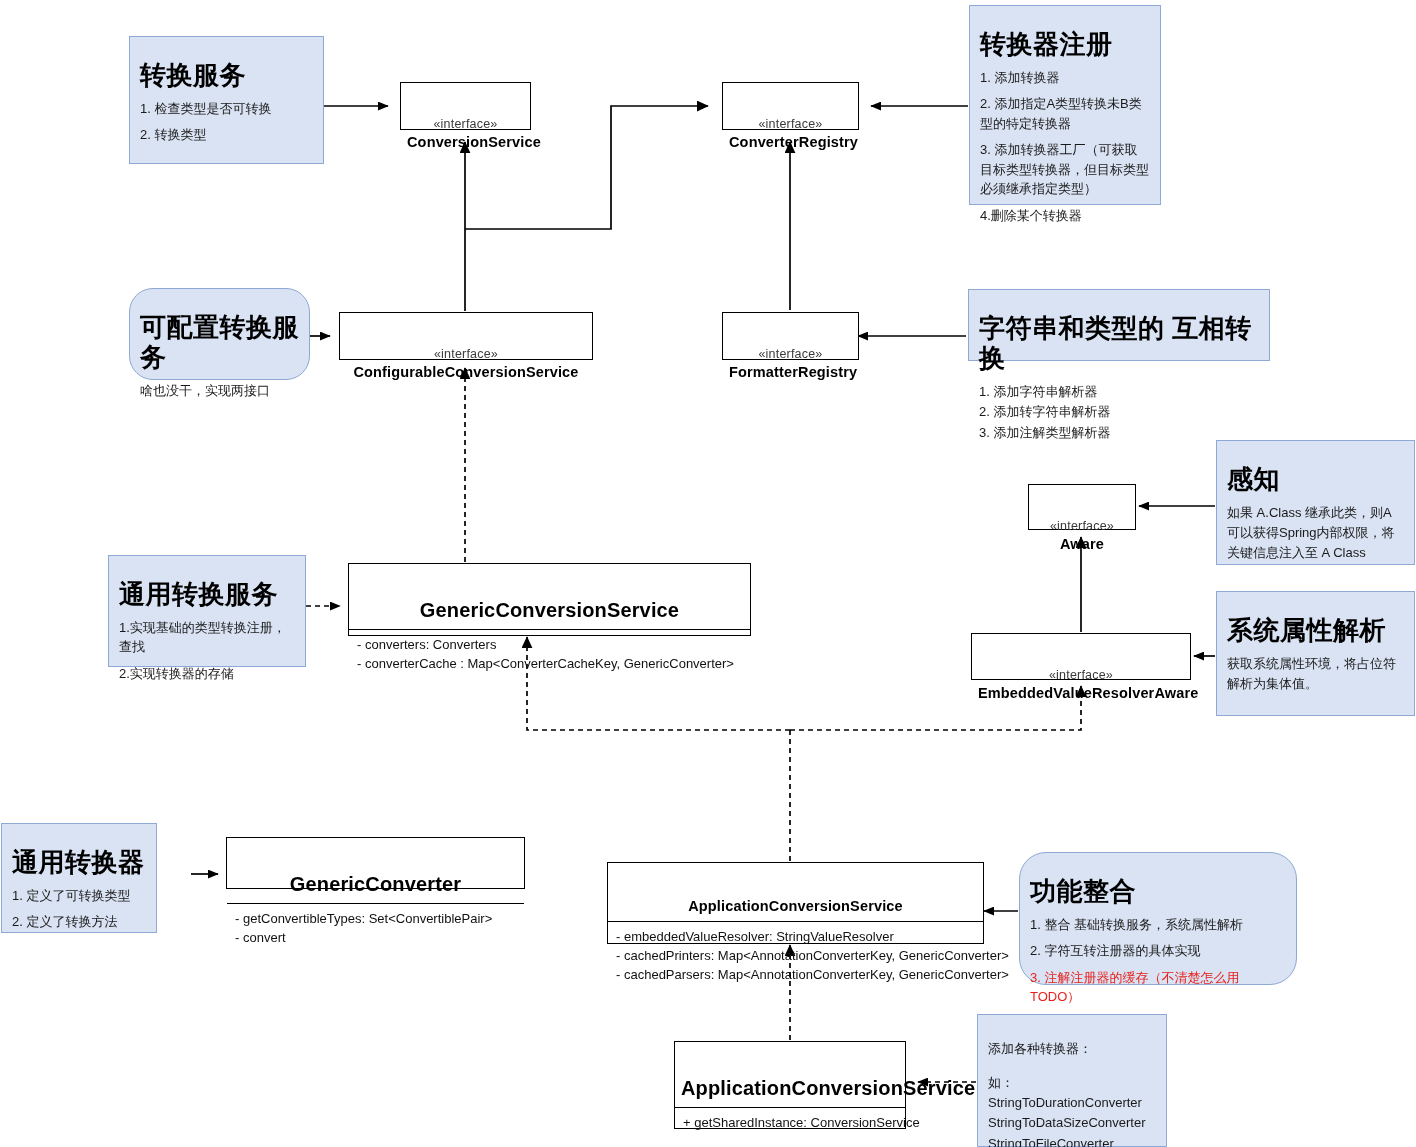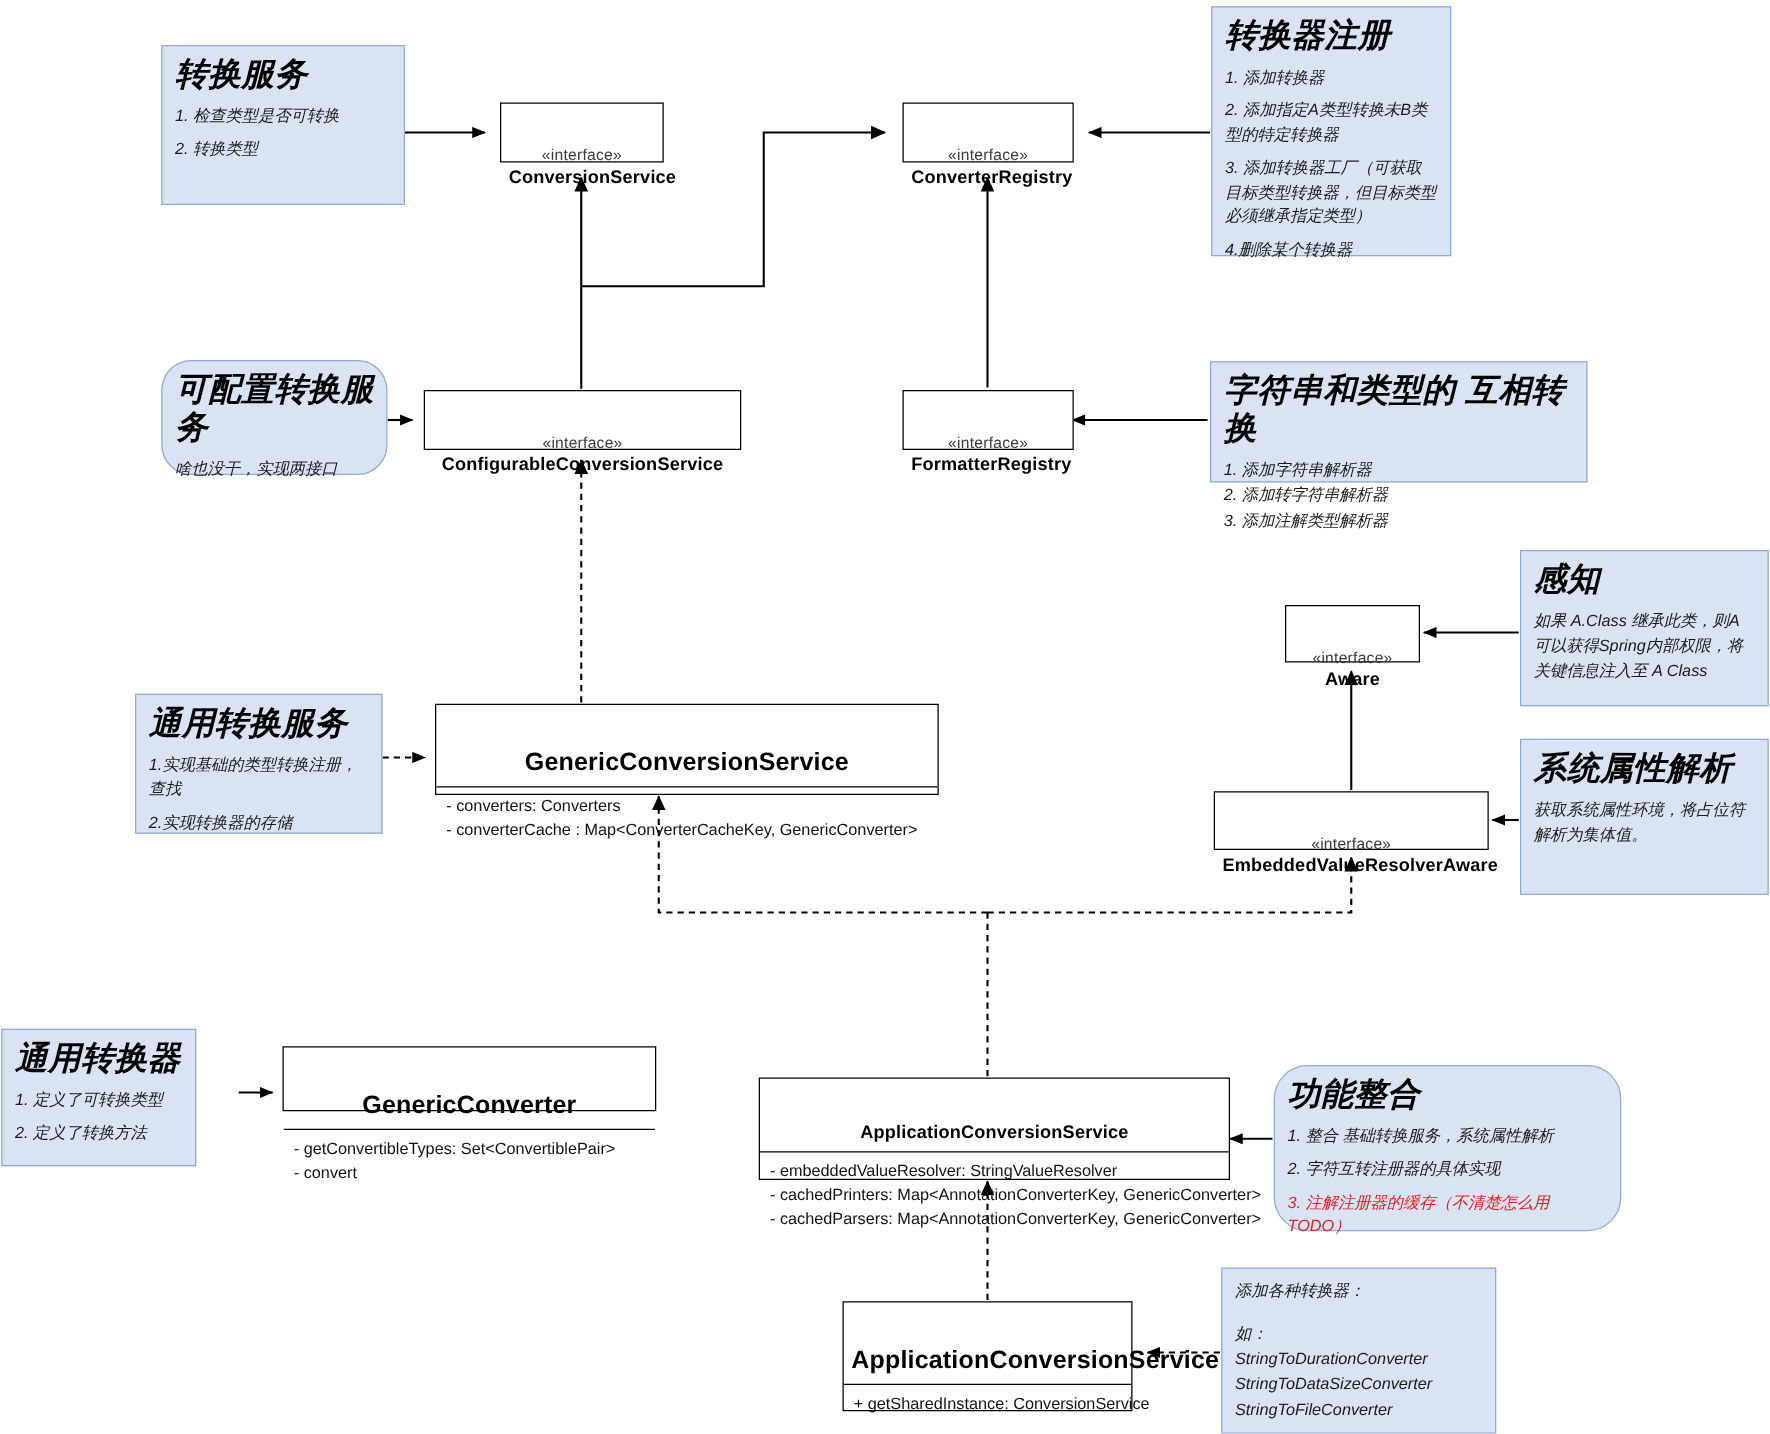--- a/index.html
+++ b/index.html
@@ -65,22 +65,21 @@
   }
   .uml .members div { white-space: nowrap; }
 
   
   .note {
     position: absolute;
     box-sizing: border-box;
     background: #dae3f3;
     border: 1.4px solid #8ea9d4;
     z-index: 2;
-    padding: 8px 10px;
-    font-style: italic;
+    padding: 24px 10px;
   }
   .note .title {
     font-size: 26px;
     font-weight: bold;
     color: #000000;
     line-height: 1.15;
     margin-bottom: 8px;
     letter-spacing: .5px;
   }
   .note .line {
@@ -256,21 +255,21 @@
     <div class="line">2. 添加指定A类型转换未B类型的特定转换器</div>
     <div class="line">3. 添加转换器工厂（可获取目标类型转换器，但目标类型必须继承指定类型）</div>
     <div class="line">4.删除某个转换器</div>
   </div>
 
   <div class="note" style="left:129px; top:288px; width:181px; height:92px;border-radius:24px;">
     <div class="title">可配置转换服务</div>
     <div class="line">啥也没干，实现两接口</div>
   </div>
 
-  <div class="note tight" style="left:968px; top:289px; width:302px; height:97px;">
+  <div class="note tight" style="left:968px; top:289px; width:302px; height:72px;">
     <div class="title">字符串和类型的 互相转换</div>
     <div class="line">1. 添加字符串解析器</div>
     <div class="line">2. 添加转字符串解析器</div>
     <div class="line">3. 添加注解类型解析器</div>
   </div>
 
   <div class="note" style="left:1216px; top:440px; width:199px; height:125px;">
     <div class="title">感知</div>
     <div class="body">如果 A.Class 继承此类，则A可以获得Spring内部权限，将关键信息注入至 A Class</div>
   </div>
@@ -292,21 +291,21 @@
     <div class="line">2. 定义了转换方法</div>
   </div>
 
   <div class="note" style="left:1019px; top:852px; width:278px; height:133px;border-radius:27px;">
     <div class="title">功能整合</div>
     <div class="line">1. 整合 基础转换服务，系统属性解析</div>
     <div class="line">2. 字符互转注册器的具体实现</div>
     <div class="line red">3. 注解注册器的缓存（不清楚怎么用TODO）</div>
   </div>
 
-  <div class="note" style="left:977px; top:1014px; width:220px; height:133px;">
+  <div class="note" style="left:977px; top:1014px; width:190px; height:133px;">
     <div class="body">添加各种转换器：</div>
     <div class="gap"></div>
     <div class="body">如：</div>
     <div class="body">StringToDurationConverter</div>
     <div class="body">StringToDataSizeConverter</div>
     <div class="body">StringToFileConverter</div>
     <div class="body">...</div>
   </div>
 
 </div>

